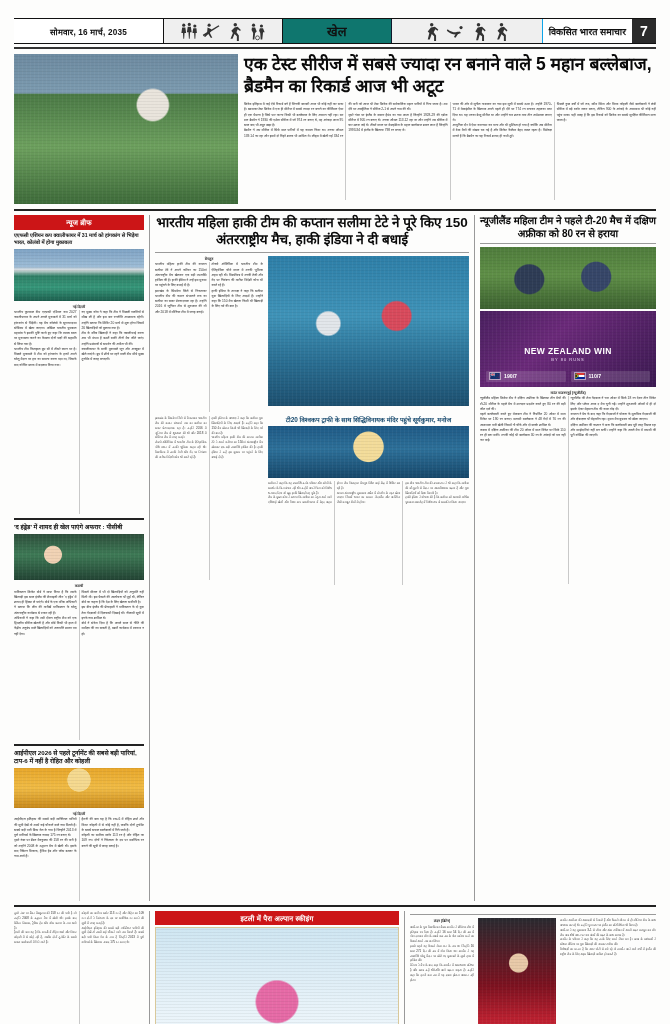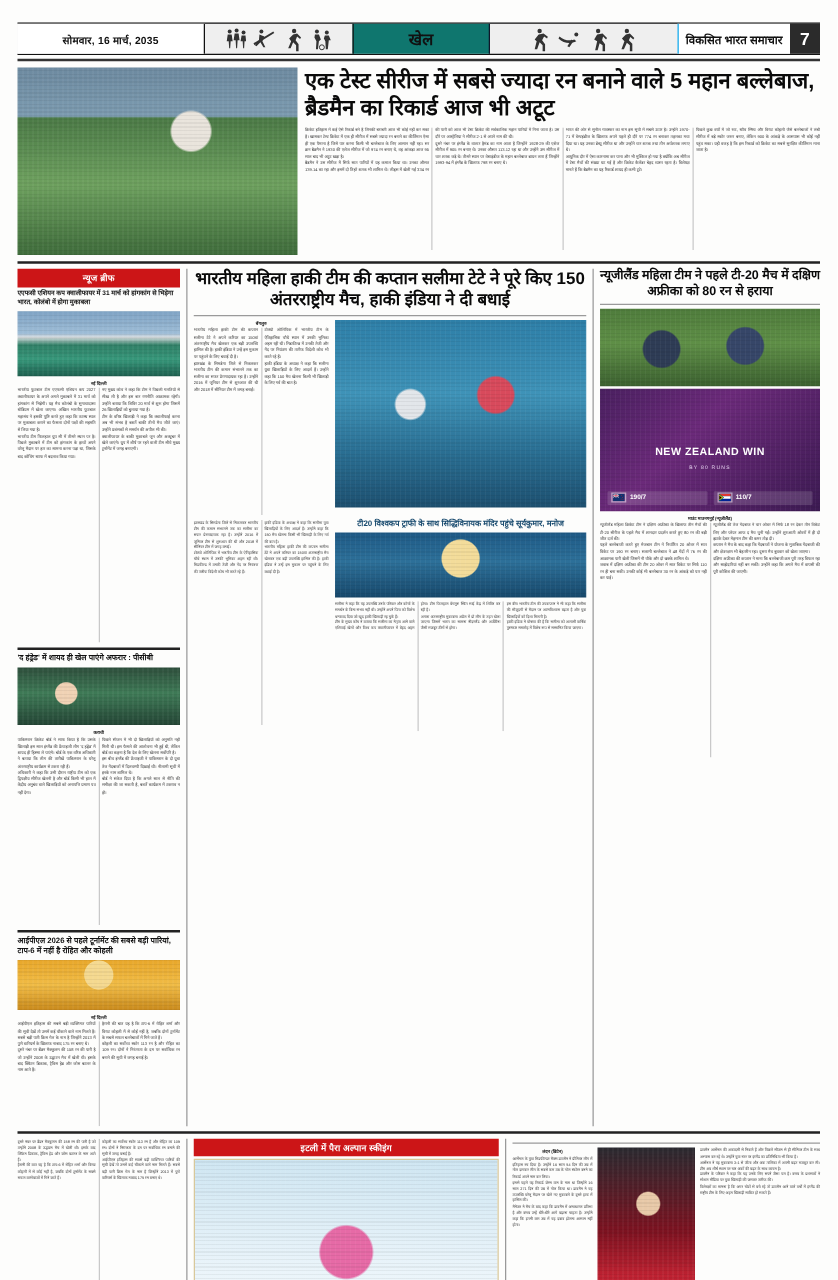--- a/index.html
+++ b/index.html
@@ -351,21 +351,21 @@
         </div>
       </div>
     </div>
 
     <div style="width:176px;">
       <div class="hl-3">न्यूजीलैंड महिला टीम ने पहले टी-20 मैच में दक्षिण अफ्रीका को 80 रन से हराया</div>
       <div class="hr" style="margin:3px 0;"></div>
       <div class="ph ph-nz" style="height:62px;">
           <div class="grain"></div>
         </div>
-      <div class="ph ph-nzwin" style="height:98px; margin-top:2px;">
+      <div class="ph ph-nzwin" style="height:76px; margin-top:2px;">
         <div class="grain"></div>
         <div class="nzwin-txt">NEW ZEALAND WIN</div>
         <div class="nzwin-sub">BY 80 RUNS</div>
         <div class="score-strip">
           <div class="score-row">
             <svg class="flag" viewBox="0 0 24 16">
                 <rect width="24" height="16" fill="#11326e"></rect>
                 <rect width="12" height="8" fill="#10306a"></rect>
                 <path d="M0 0l12 8M12 0L0 8" stroke="#fff" stroke-width="1.4"></path>
                 <path d="M6 0v8M0 4h12" stroke="#fff" stroke-width="2.2"></path>

